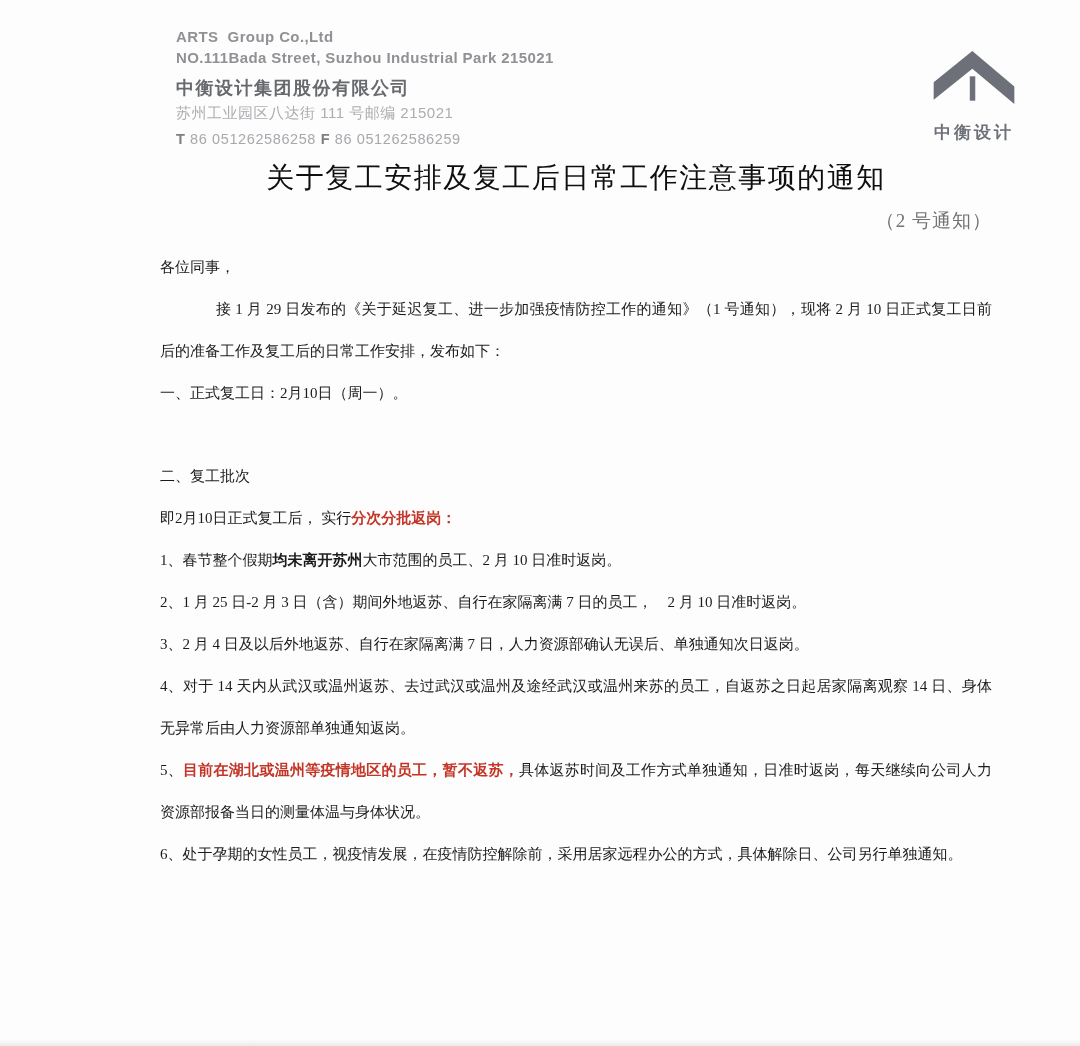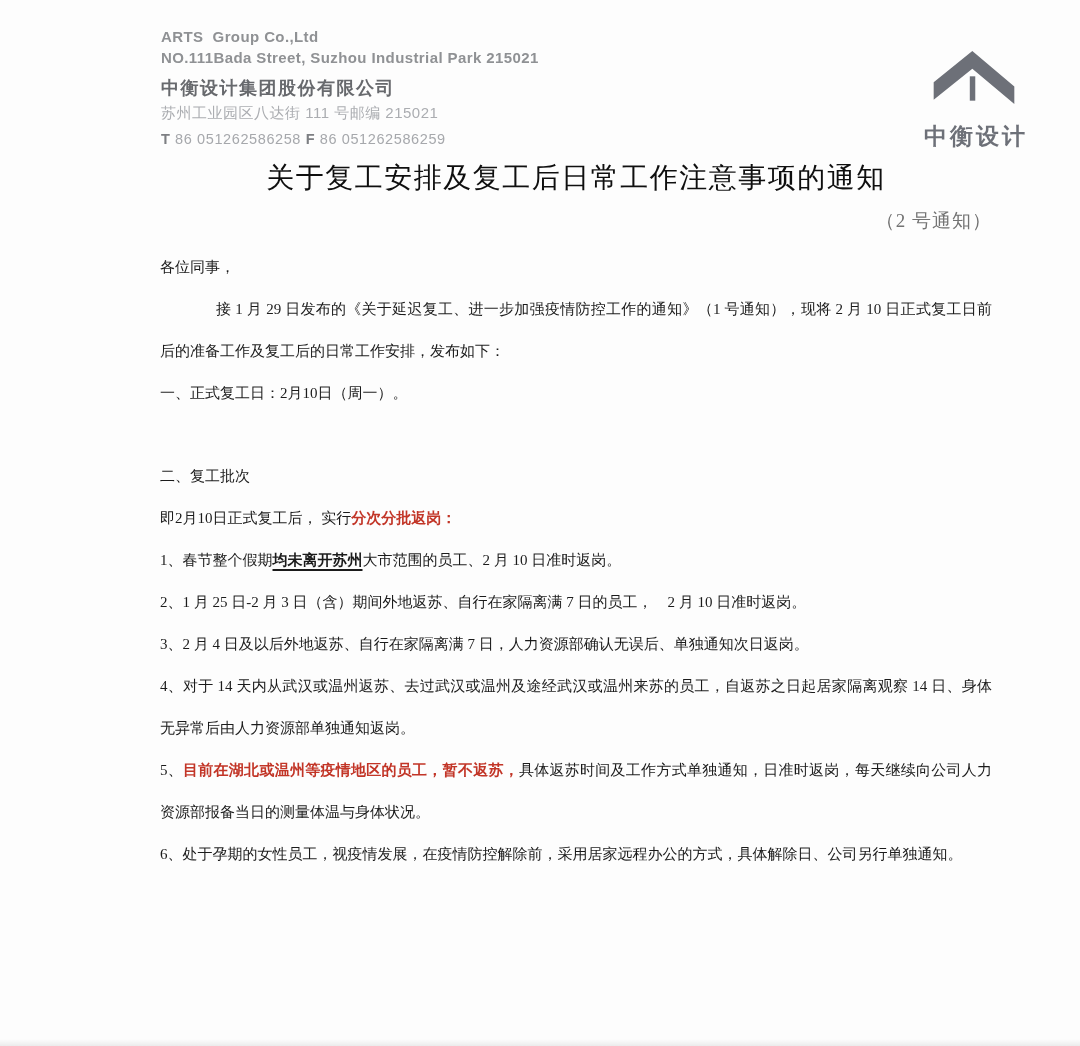--- a/index.html
+++ b/index.html
@@ -17,21 +17,21 @@
     position:relative;width:1080px;height:1046px;background:#fdfdfd;color:var(--body-text);
   }
   .page::after{
     content:"";position:absolute;left:0;right:0;bottom:0;height:7px;
     background:linear-gradient(to bottom,rgba(0,0,0,0),rgba(0,0,0,0.07));
     pointer-events:none;
   }
 
   
   .letterhead{
-    position:absolute;top:26px;left:161px;
+    position:absolute;top:26px;left:176px;
     font-family:"Liberation Sans","DejaVu Sans",sans-serif;
   }
   .lh-en{
     font-size:15px;line-height:21px;color:#8f9194;font-weight:700;
     letter-spacing:0.4px;white-space:pre-wrap;
   }
   .lh-cn-name{
     margin-top:8px;font-size:18px;font-weight:700;color:#67696d;letter-spacing:1.5px;
   }
   .lh-cn-addr{
@@ -40,21 +40,21 @@
   .lh-phone{
     margin-top:8px;font-size:14.5px;color:#a6a8ac;letter-spacing:0.6px;
   }
   .lh-phone .tf{font-weight:700;color:#7d7f83;}
 
   
   .logo{position:absolute;top:42px;right:56px;width:100px;text-align:center;}
   .logo svg{width:84px;height:72px;display:block;margin:0 auto;}
   .logo-mark{fill:var(--logo-gray);}
   .logo-text{
-    margin-top:7px;font-size:23px;letter-spacing:3px;color:var(--logo-gray);
+    margin-top:7px;font-size:17px;letter-spacing:3px;color:var(--logo-gray);
     font-family:"Liberation Sans","DejaVu Sans",sans-serif;font-weight:600;white-space:nowrap;
   }
 
   
   .content{position:absolute;top:0;left:160px;width:832px;}
   .doc-title{
     margin:160px 0 0;text-align:center;
     font-family:"Liberation Sans","DejaVu Sans",sans-serif;
     font-size:28px;font-weight:400;color:#0f0f0f;letter-spacing:1.5px;line-height:1.3;
   }
@@ -65,21 +65,21 @@
     margin-top:12px;font-size:15px;line-height:42px;text-align:justify;
     color:var(--body-text);
   }
   .para{margin:0;}
   .para.indent{text-indent:56px;}
   .para.gap-top{margin-top:41px;}
   .seg-normal{font-weight:400;}
   .seg-bold{font-weight:400;}
   .seg-red-bold{font-weight:700;color:var(--accent-red);}
   .seg-bold-underline{
-    font-weight:700;text-decoration:underline;text-decoration-thickness:1.5px;
+    font-weight:700;text-decoration-thickness:1.5px;
     text-underline-offset:4px;
     margin-top:24px;
   }
 </style>
 </head>
 <body>
 
 <div class="page">
 
   <header class="letterhead">

